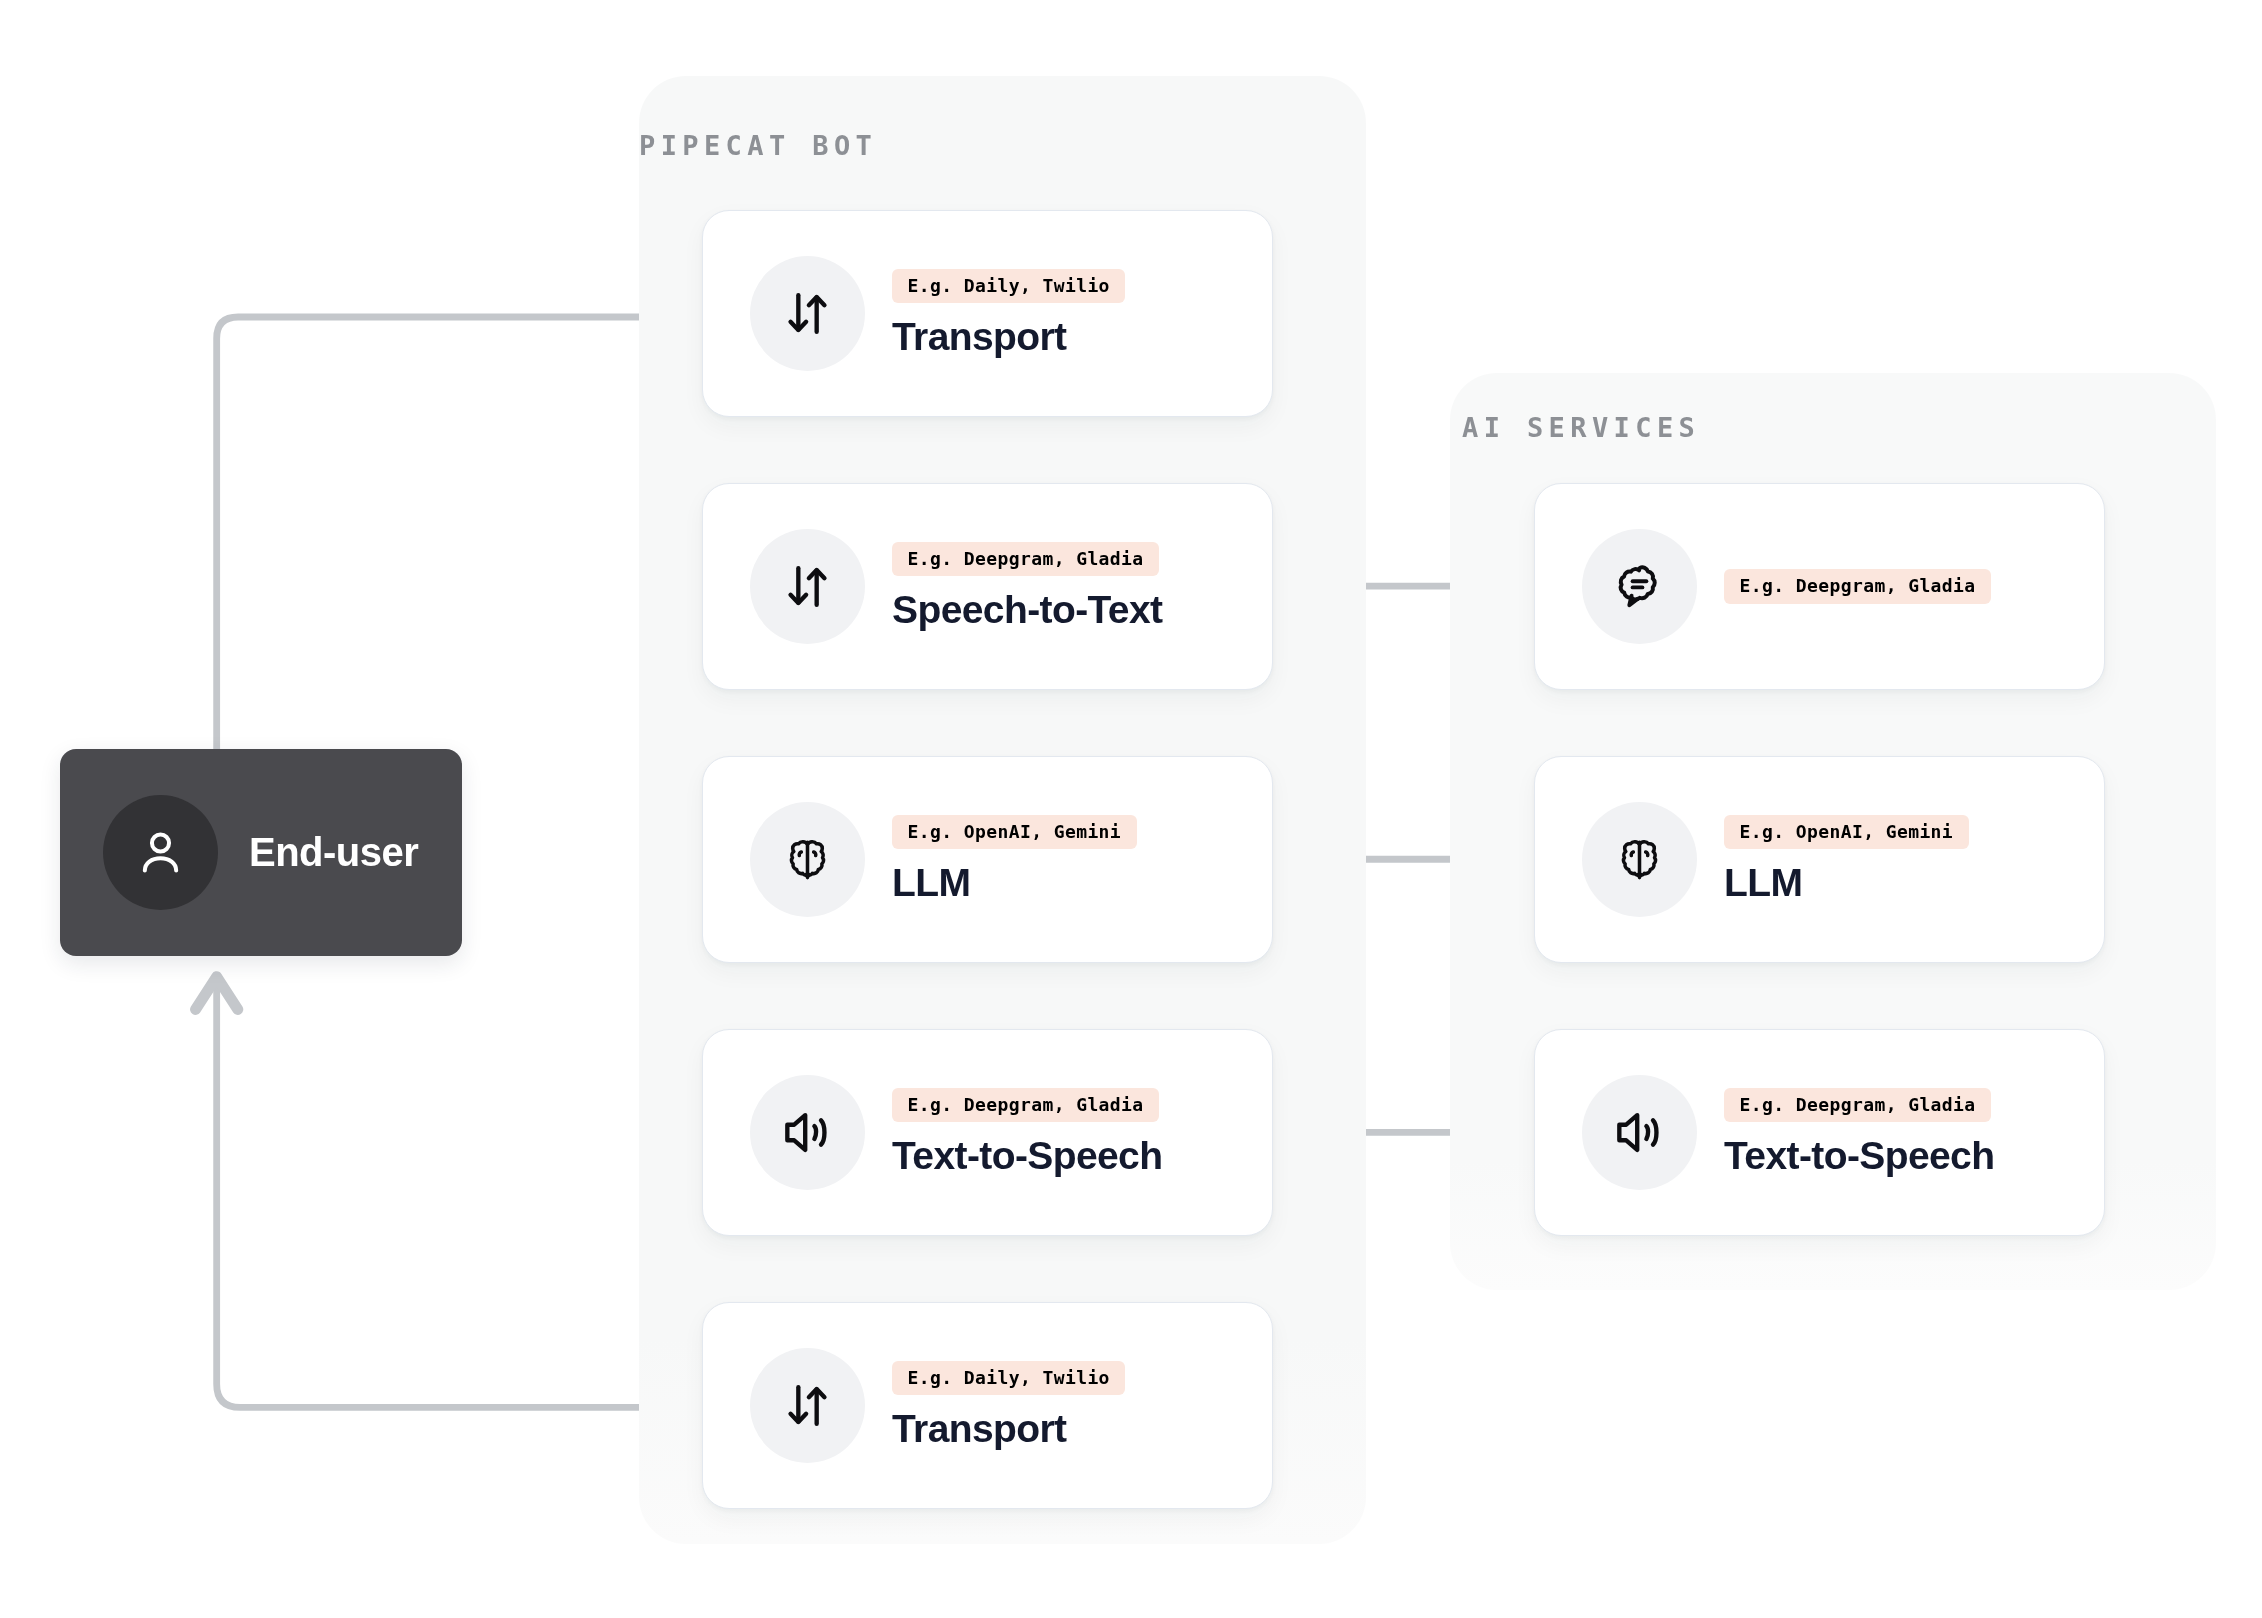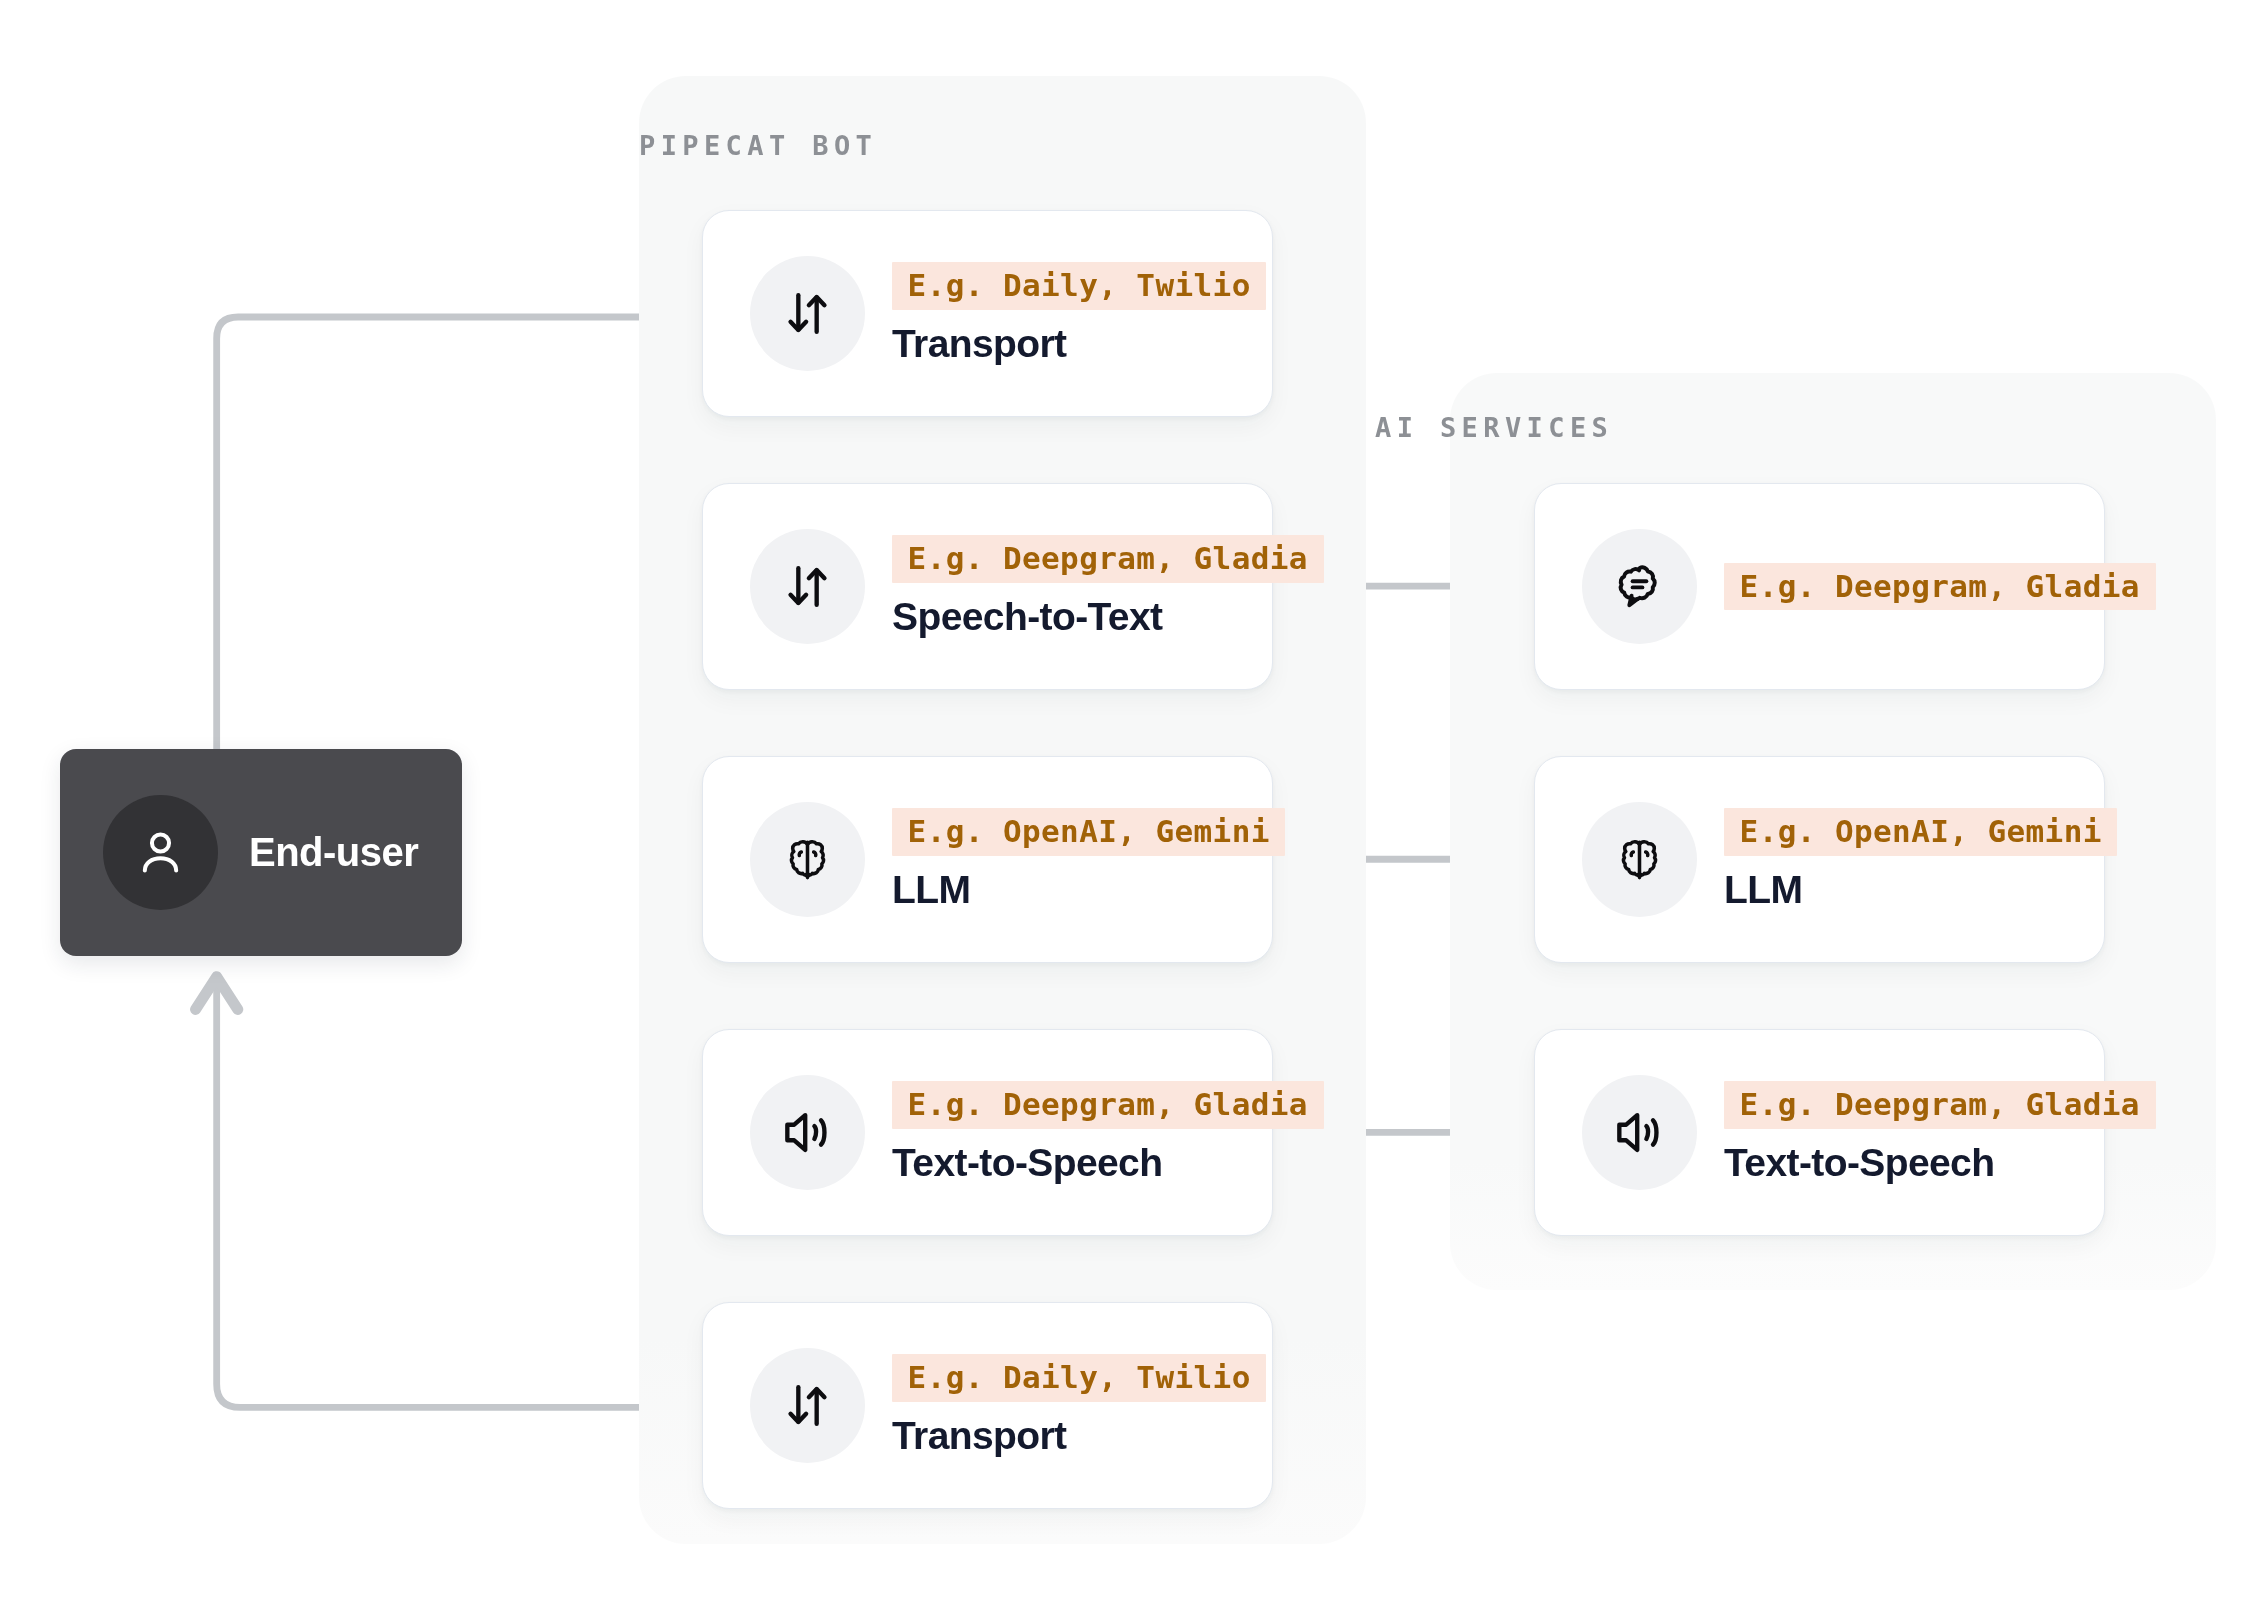--- a/index.html
+++ b/index.html
@@ -86,27 +86,27 @@
   .card-icon svg { display: block; }
   .card-body {
     display: flex;
     flex-direction: column;
     align-items: flex-start;
     margin-left: 27px;
   }
   .card-badge {
     display: inline-block;
     background: #fbe6dd;
-    color: #a16207;
+    color: #000000;
     font-family: "DejaVu Sans Mono", "Liberation Mono", monospace;
-    font-size: 31px;
+    font-size: 18px;
     font-weight: 700;
     letter-spacing: 0.4px;
     padding: 7.8px 15.6px 8.8px 15.6px;
-    border-radius: 1px;
+    border-radius: 6px;
     white-space: nowrap;
     line-height: 1;
   }
   .card-title {
     margin-top: 13.7px;
     font-family: "Liberation Sans", sans-serif;
     font-size: 39px;
     font-weight: 700;
     color: #141a2e;
     letter-spacing: -0.6px;
@@ -200,21 +200,21 @@
       <path d="M 1318,881 L 1560,881" marker-start="url(#ah-left)" marker-end="url(#ah-right)"></path>
 
       <path d="M 1318,1161 L 1560,1161" marker-start="url(#ah-left)" marker-end="url(#ah-right)"></path>
     </g>
   </svg>
 
   <div id="panel-pipecat" class="group-panel"></div>
   <div id="panel-aiservices" class="group-panel"></div>
 
   <div id="title-pipecat" class="group-title" style="left:639px;width:727px;">PIPECAT BOT</div>
-  <div id="title-aiservices" class="group-title" style="left:1375px;width:766px;">AI SERVICES</div>
+  <div id="title-aiservices" class="group-title" style="left:1462px;width:766px;">AI SERVICES</div>
 
   <div id="end-user">
     <div id="end-user-avatar">
       <svg width="57" height="57" viewBox="0 0 24 24" fill="none" stroke="#ffffff" stroke-width="1.7" stroke-linecap="round" stroke-linejoin="round">
         <circle cx="12" cy="8" r="3.6"></circle>
         <path d="M5.4 19.6c0-3.2 2.9-5.2 6.6-5.2s6.6 2 6.6 5.2"></path>
       </svg>
     </div>
     <div id="end-user-label">End-user</div>
   </div>

